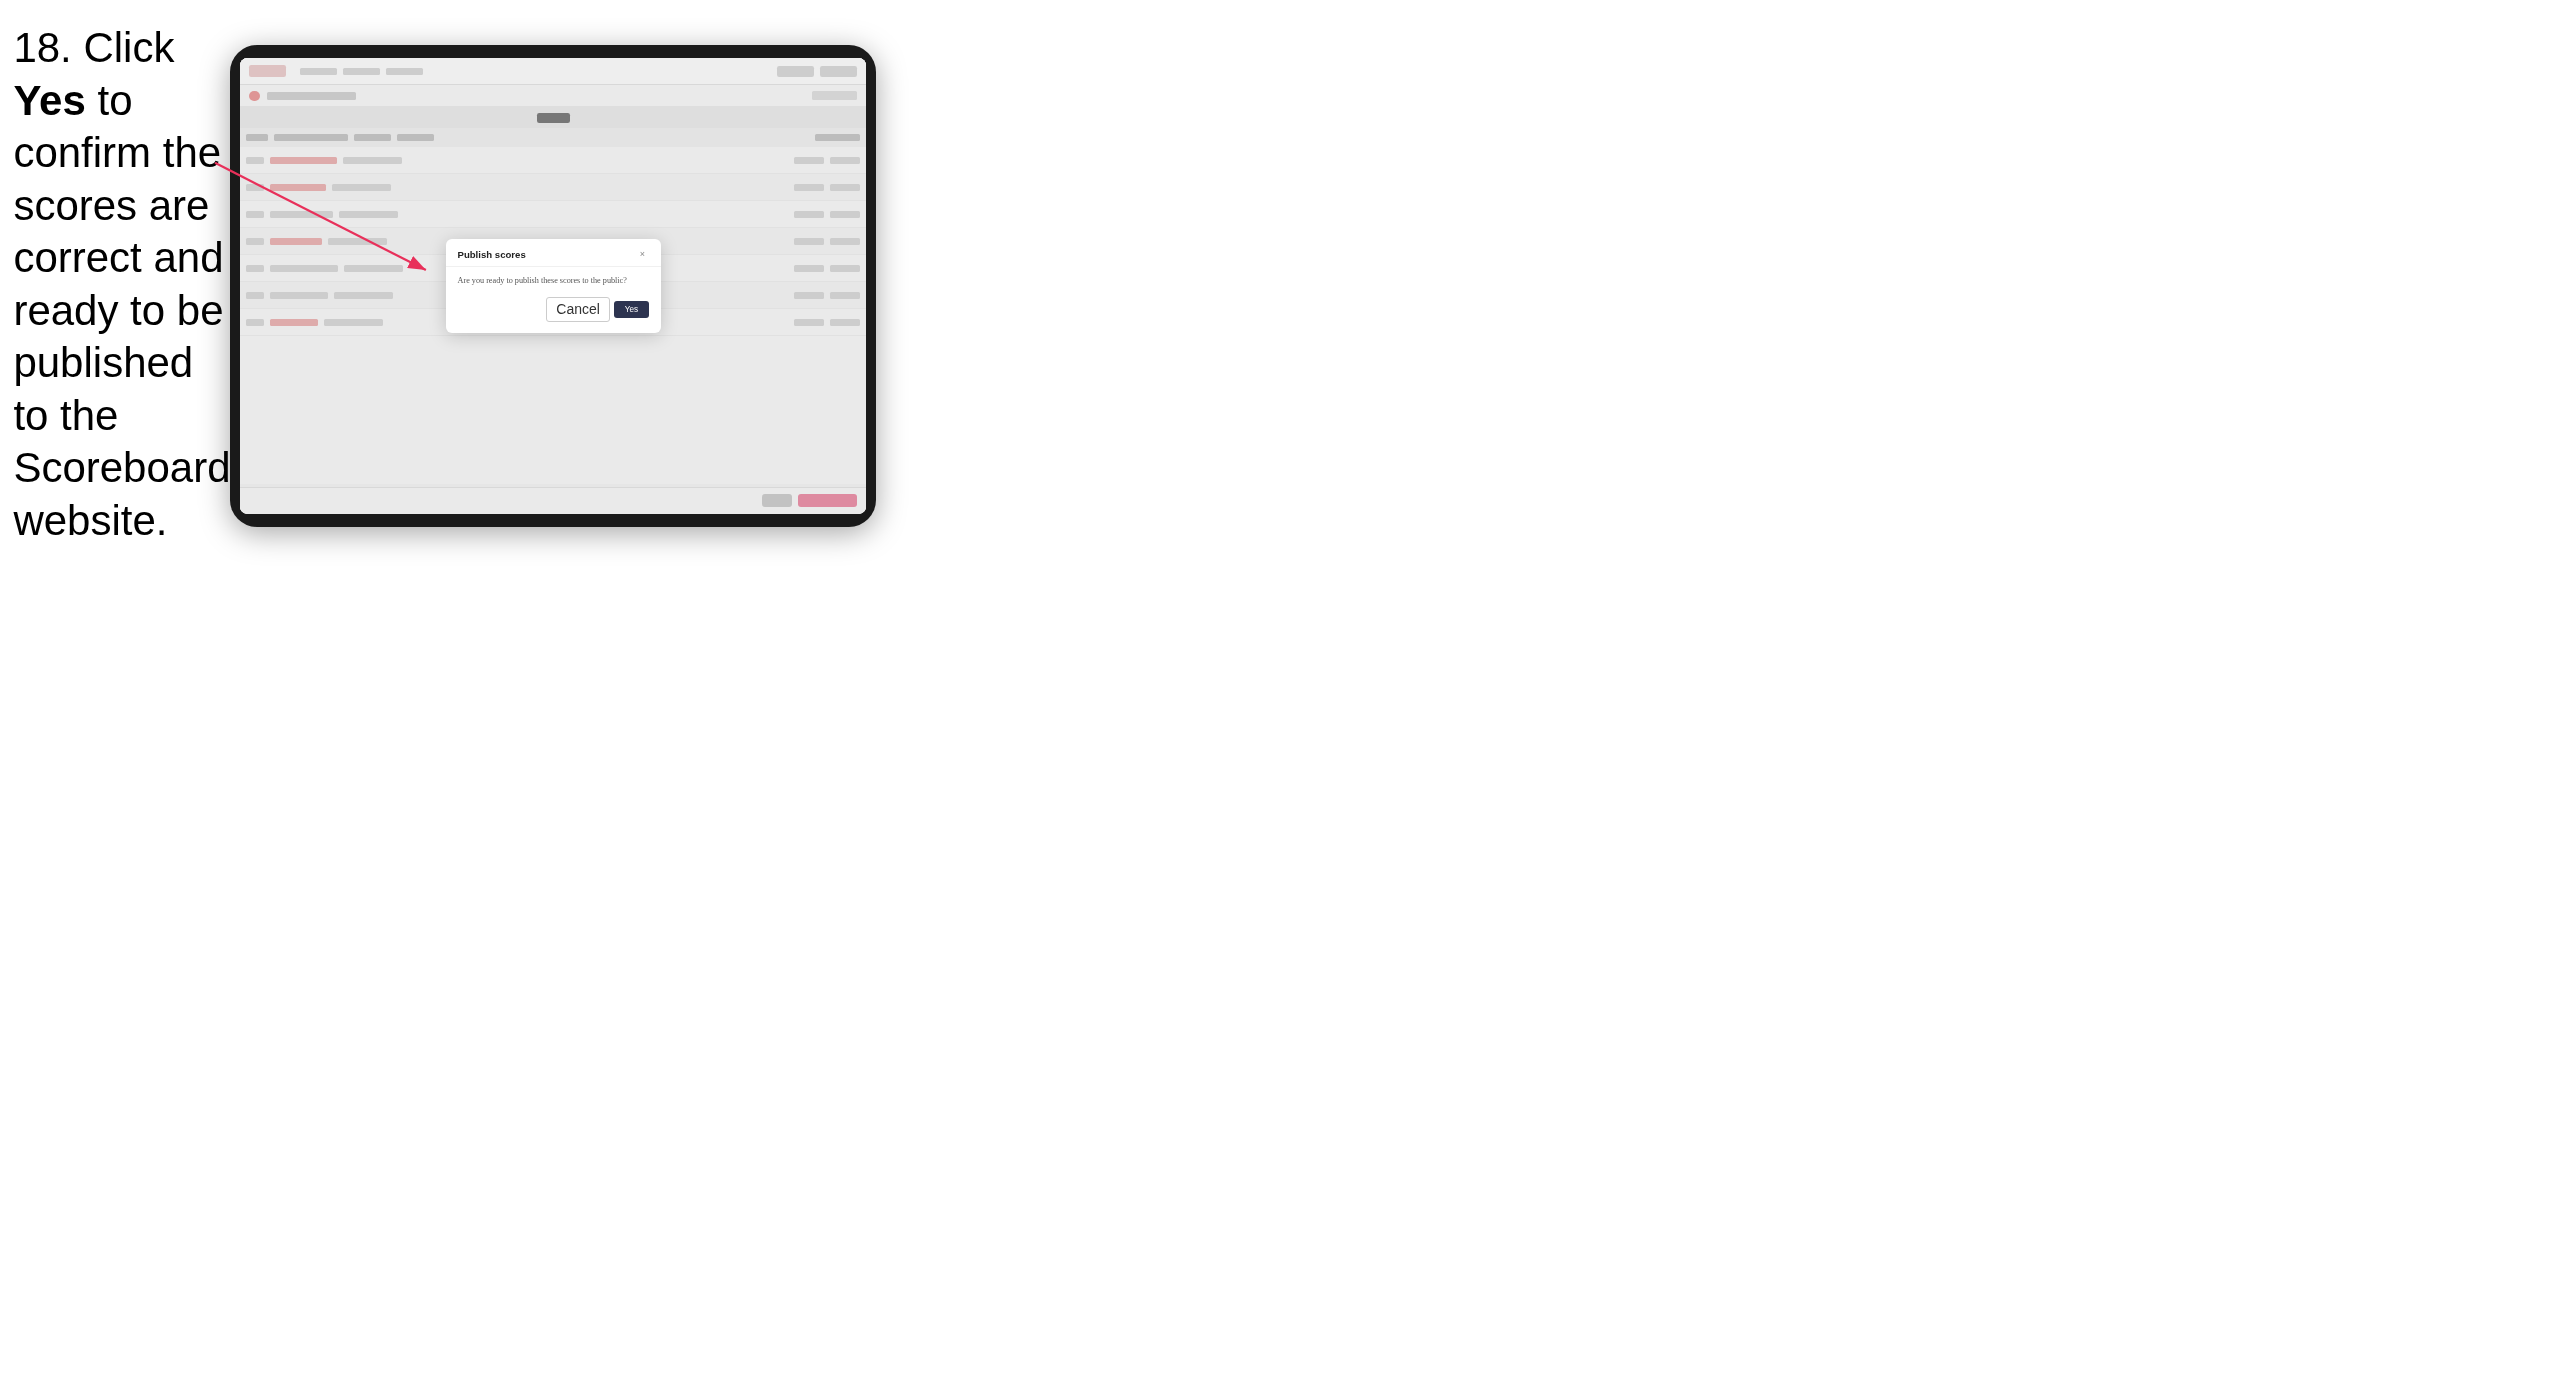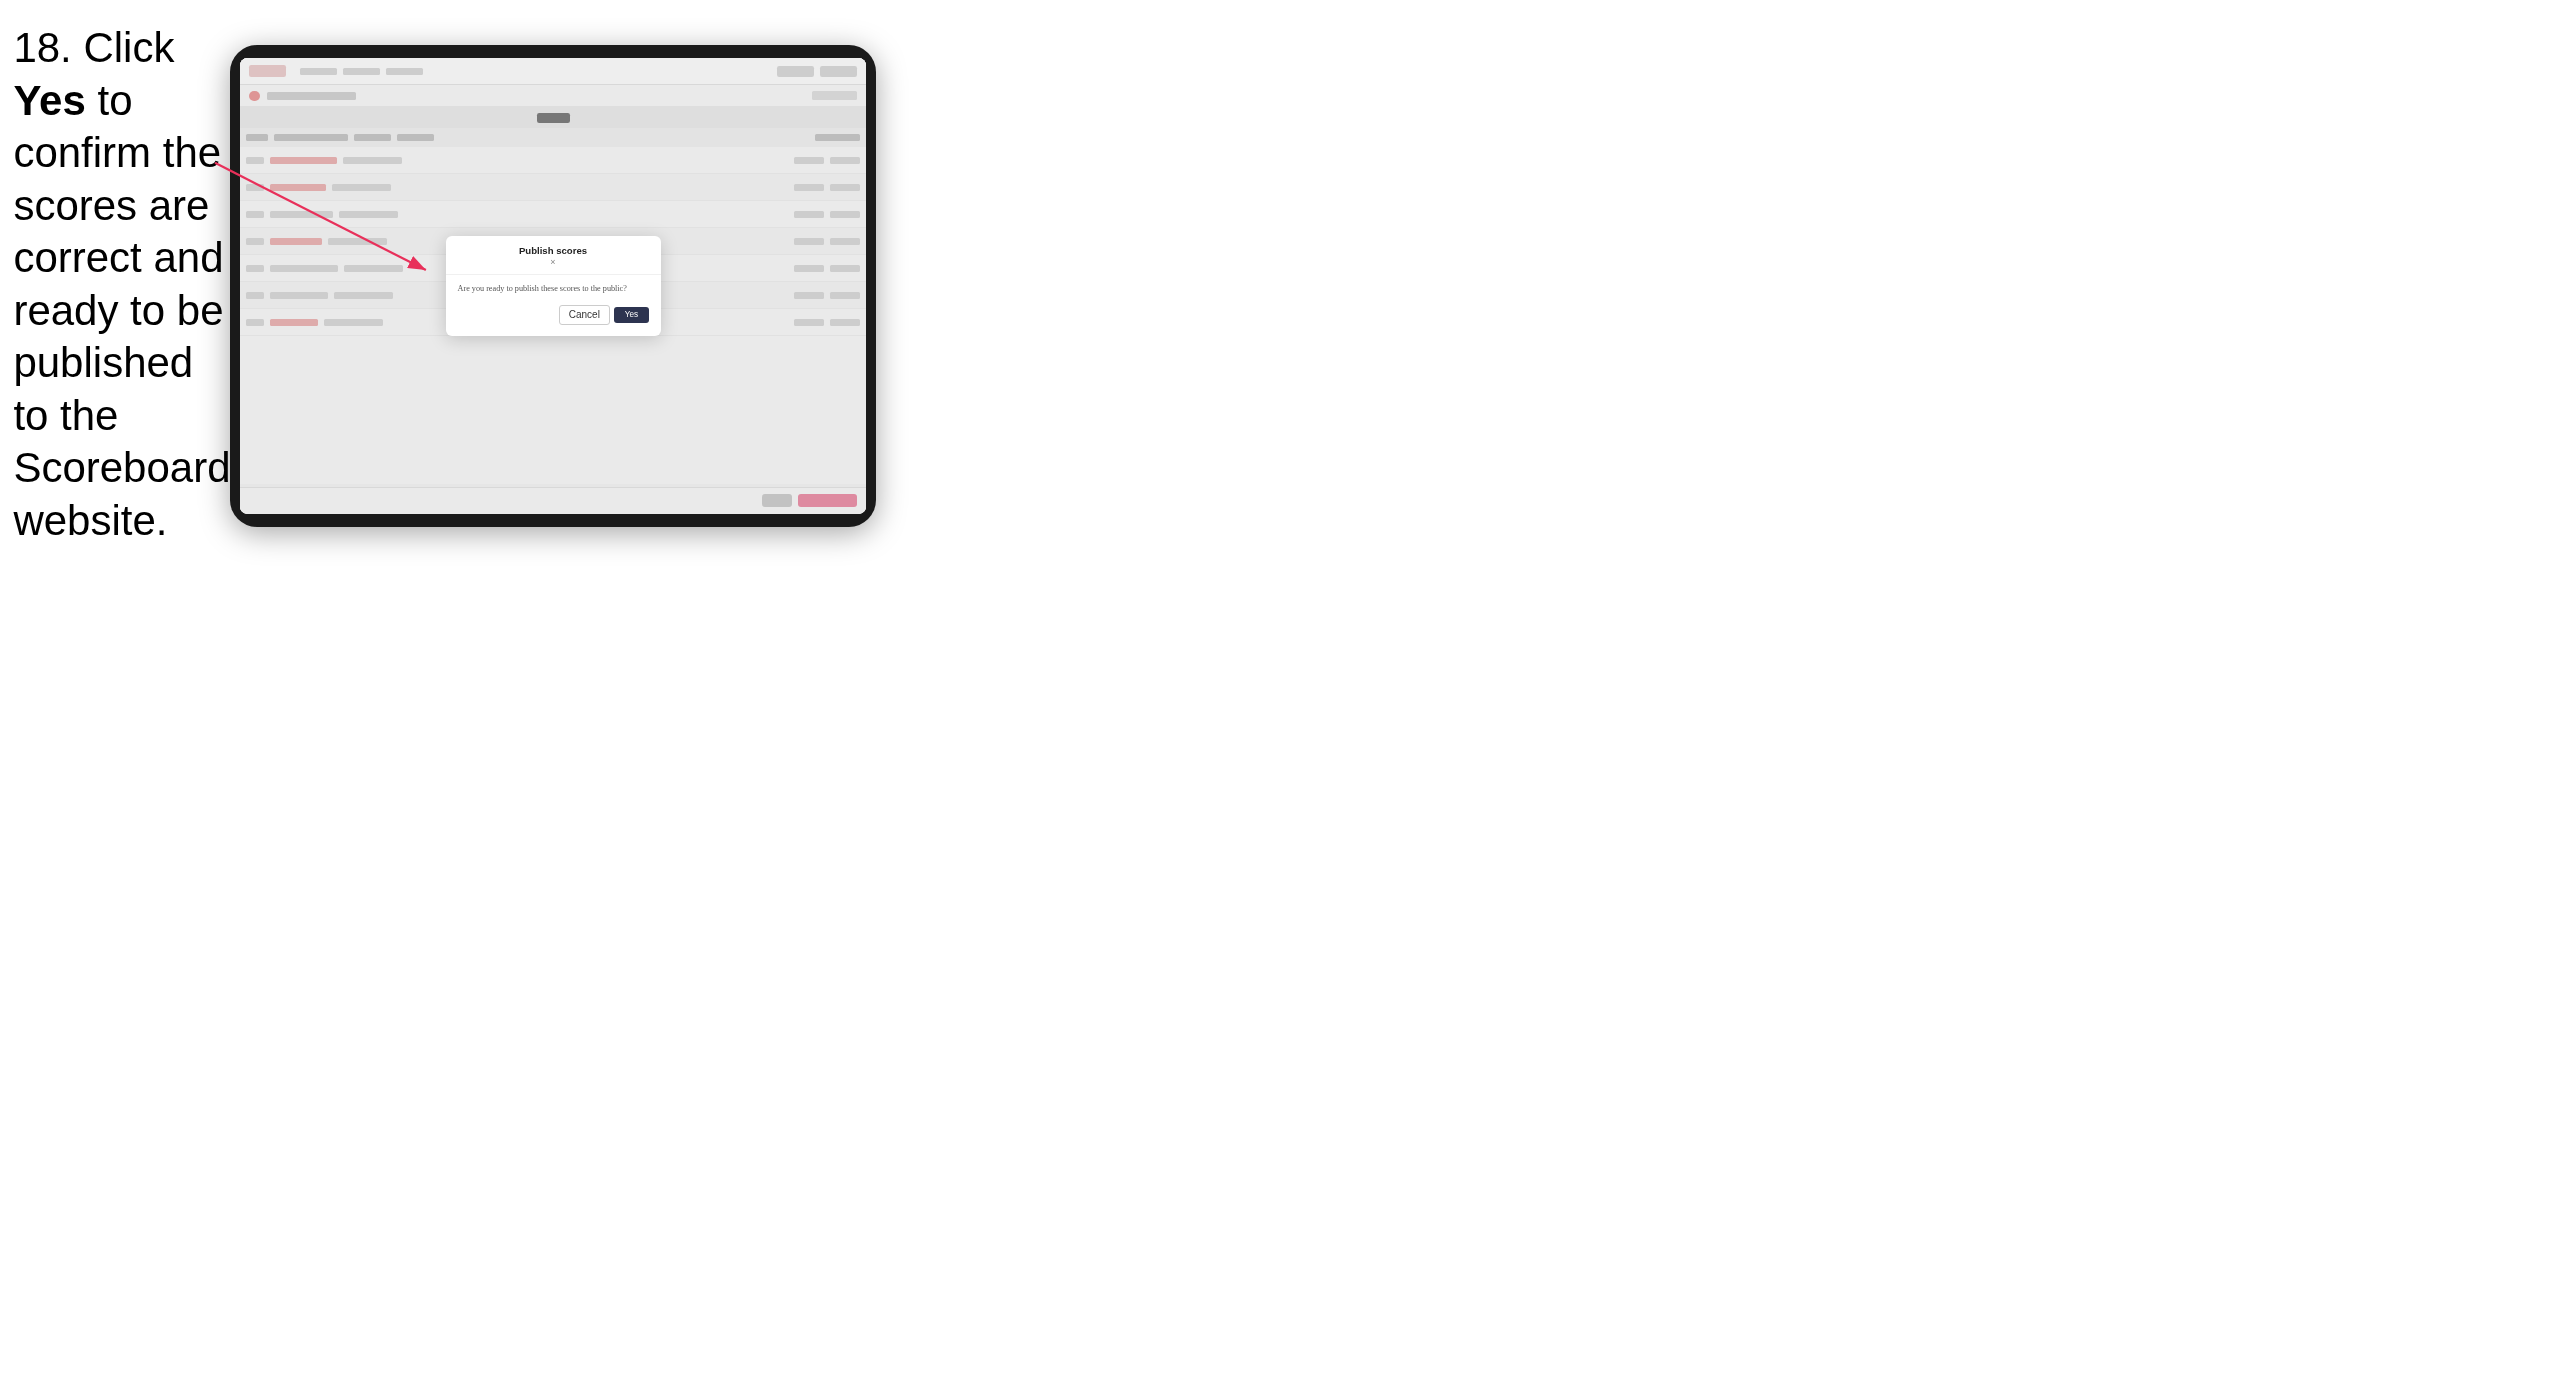--- a/index.html
+++ b/index.html
@@ -269,21 +269,20 @@
       padding: 0;
       overflow: hidden;
     }
 
     .modal-header {
       display: flex;
       align-items: center;
       justify-content: space-between;
       padding: 9px 12px 6px 12px;
       border-bottom: 0.7px solid #f0f0f0;
-      flex-direction: column;
     }
 
     .modal-title {
       font-size: 9.6px;
       font-weight: 600;
       color: #222;
     }
 
     .modal-close {
       width: 12px;
@@ -310,21 +309,21 @@
     .modal-footer {
       display: flex;
       align-items: center;
       justify-content: flex-end;
       gap: 4.5px;
       padding: 0 12px 10.4px 12px;
     }
 
     .btn-cancel {
       padding: 3.7px 9px;
-      font-size: 10px;
+      font-size: 14px;
       color: #333;
       background: #fff;
       border: 0.7px solid #ccc;
       border-radius: 3px;
       cursor: pointer;
     }
 
     .btn-yes {
       padding: 3.7px 10.4px;
       font-size: 8.2px;

